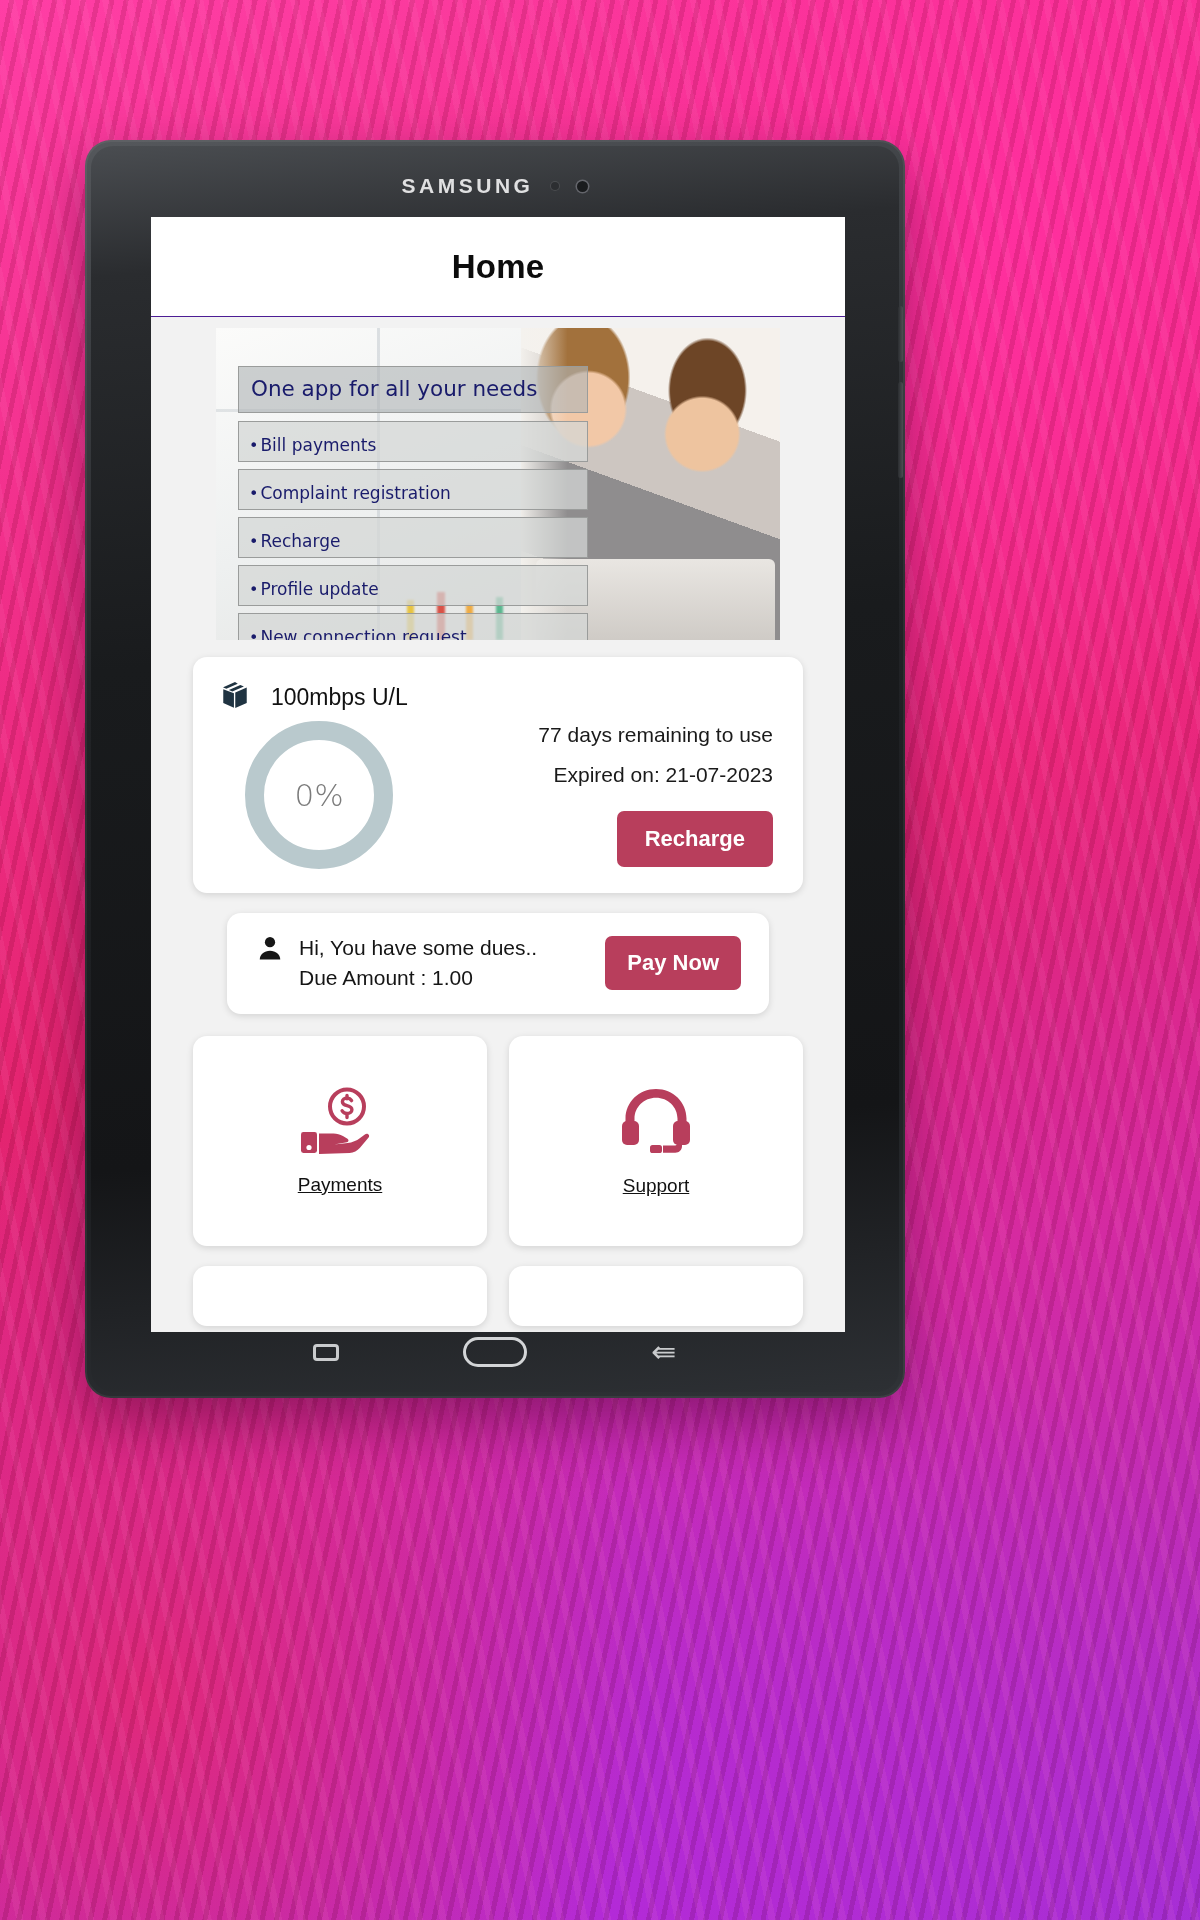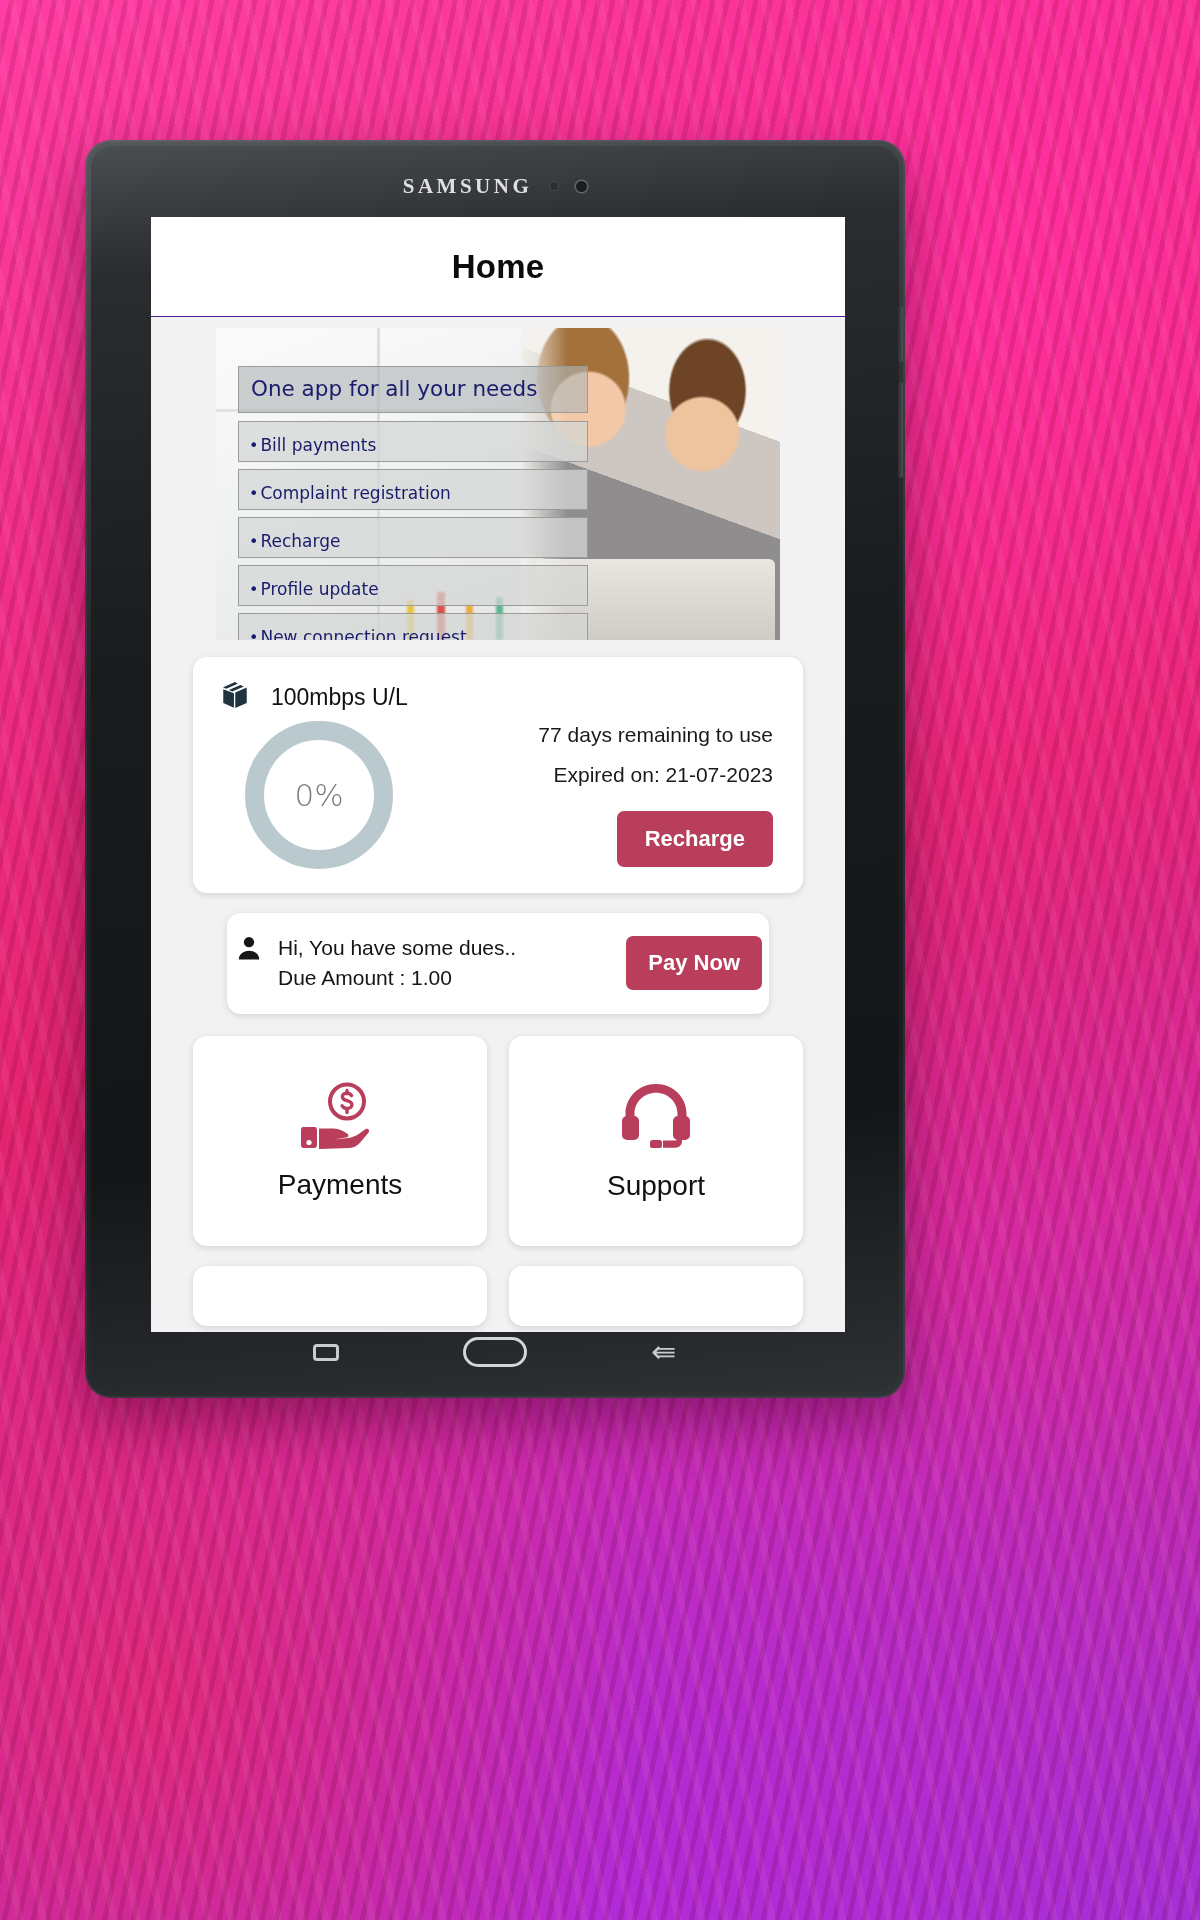--- a/index.html
+++ b/index.html
@@ -54,21 +54,21 @@
     position: absolute; inset: 6px;
     border-radius: 22px;
     background: linear-gradient(175deg, #4a4d51 0%, #2a2c2f 10%, #191b1d 40%, #141517 78%, #2d3034 100%);
   }
   .brand-bar {
     position: absolute; left: 0; right: 0; top: 8px; height: 64px;
     display: flex; align-items: center; justify-content: center; gap: 18px;
   }
   .brand-text {
     color: #e9e9ea; font-size: 21px; font-weight: bold;
-    letter-spacing: 3.5px; font-family: Liberation Serif, serif;
+    letter-spacing: 3.5px; font-family: Liberation Sans, sans-serif;
     opacity: .95;
   }
   .sensor { width: 8px; height: 8px; border-radius: 50%; background: #2c2e31; box-shadow: 0 0 0 1px rgba(255,255,255,.10); }
   .sensor.cam { width: 11px; height: 11px; background: #1a1c1e; box-shadow: 0 0 0 1.5px rgba(190,190,200,.35); }
 
   
   .screen {
     position: absolute;
     left: 60px; top: 71px;
     width: 694px; height: 1115px;
@@ -187,36 +187,36 @@
   .plan-line { font-size: 21px; color: #1a1a1a; margin-bottom: 16px; }
   .btn {
     display: inline-block; border: none; cursor: pointer;
     background: #b83e5c; color: #fff; font-weight: bold;
     border-radius: 7px; font-family: "Liberation Sans", sans-serif;
   }
   .btn-recharge { font-size: 22px; padding: 15px 28px; margin-top: 8px; }
 
   
   .dues-card {
-    width: 542px; margin-top: 20px; padding: 20px 7px;
+    width: 542px; margin-top: 20px; padding: 20px 28px;
     display: flex; align-items: center; justify-content: space-between; gap: 14px;
   }
   .dues-left { display: flex; align-items: flex-start; gap: 14px; }
   .dues-texts { line-height: 1.45; }
   .dues-line { font-size: 21px; color: #151515; white-space: nowrap; }
   .btn-pay { font-size: 22px; padding: 14px 22px; }
 
   
   .tiles { width: 610px; margin: 22px auto 0; display: flex; gap: 22px; }
   .tile {
     flex: 1; height: 210px; border-radius: 14px; background: #fff;
     box-shadow: 0 2px 7px rgba(0,0,0,.13);
     display: flex; flex-direction: column; align-items: center; justify-content: center; gap: 18px;
   }
-  .tile-label { font-size: 28px; color: #111; }
+  .tile-label { font-size: 19px; color: #111; text-decoration: underline; }
   .tiles-peek { width: 610px; margin: 20px auto 0; display: flex; gap: 22px; }
   .tile-peek { flex: 1; height: 60px; border-radius: 14px; background: #fff; box-shadow: 0 2px 7px rgba(0,0,0,.13); }
 
   
   .navbar {
     position: absolute; left: 60px; right: 60px; bottom: 10px; height: 60px;
     display: flex; align-items: center; justify-content: center; gap: 124px;
   }
   .nav-recent { width: 26px; height: 17px; border: 3px solid #c9cbcd; border-radius: 4px; }
   .nav-home { width: 64px; height: 30px; border: 3px solid #d3d5d7; border-radius: 16px; }

